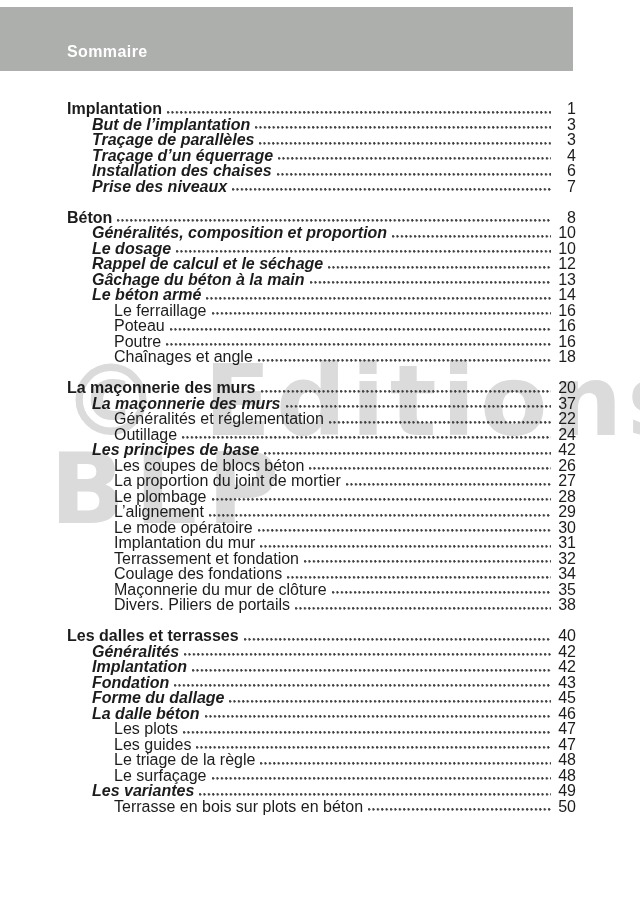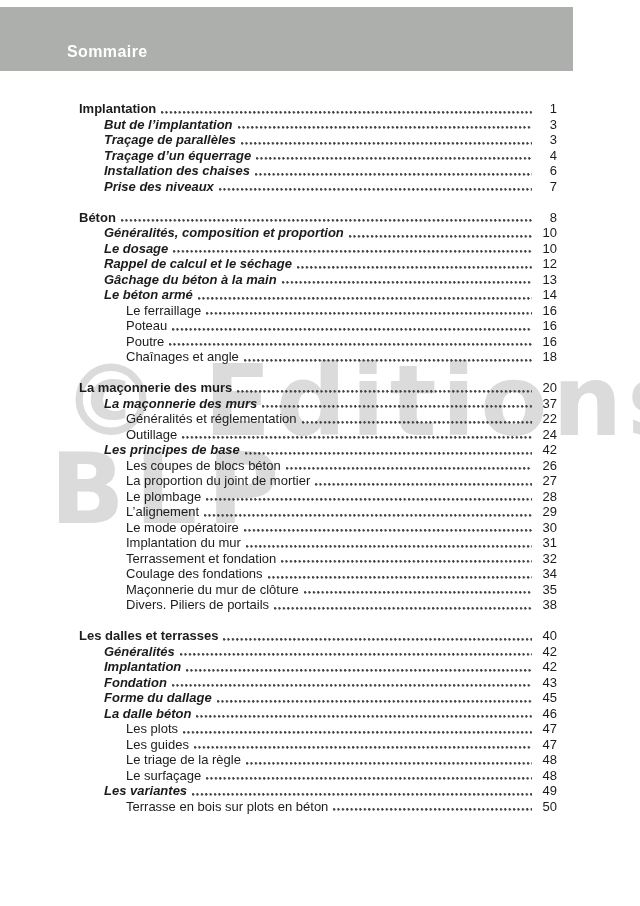--- a/index.html
+++ b/index.html
@@ -34,25 +34,24 @@
     font-size: 98px;
     line-height: 1;
     white-space: nowrap;
     user-select: none;
     pointer-events: none;
   }
   #wm-line1 { left: 62px; top: 352px; letter-spacing: 5px; }
   #wm-line2 { left: 50px; top: 440px; letter-spacing: 10px; }
   .toc {
     position: absolute;
-    left: 67px; right: 83px; top: 101px;
+    left: 67px; right: 64px; top: 101px;
     z-index: 1;
-    font-size: 13px;
+    font-size: 16px;
     line-height: 15.5px;
-    margin-left: 12px;
   }
   .toc-section + .toc-section { margin-top: 15.5px; }
   .toc-row { display: flex; align-items: baseline; }
   .toc-row.lvl1 { padding-left: 25px; }
   .toc-row.lvl2 { padding-left: 47px; }
   .toc-row.lvl0 .toc-label { font-weight: 700; }
   .toc-row.lvl1 .toc-label { font-weight: 700; font-style: italic; }
   .toc-label { white-space: nowrap; }
   .leader {
     flex: 1;

